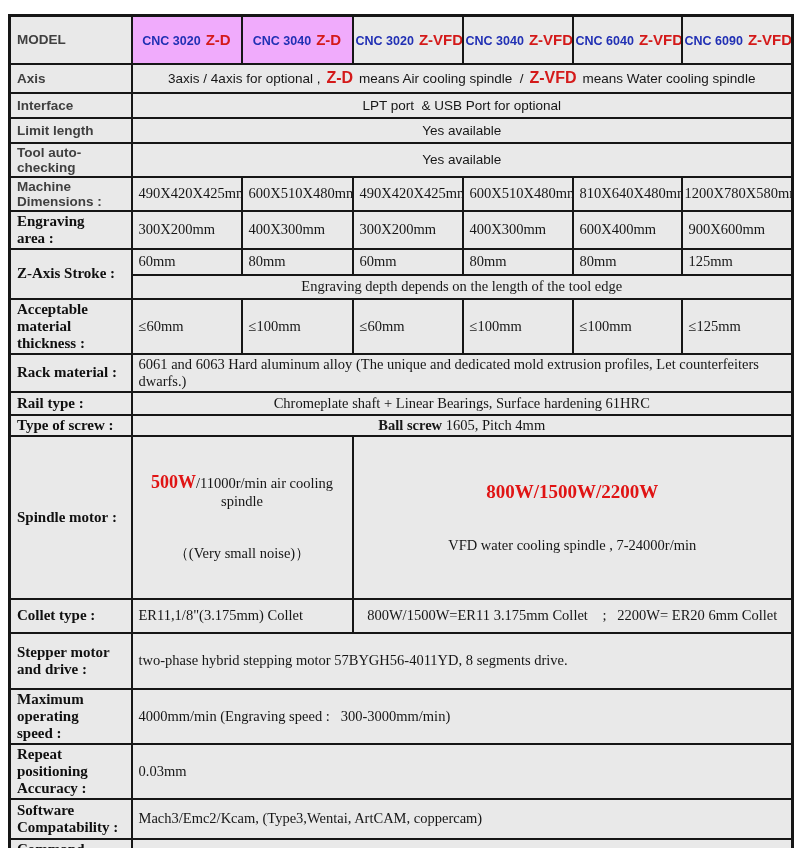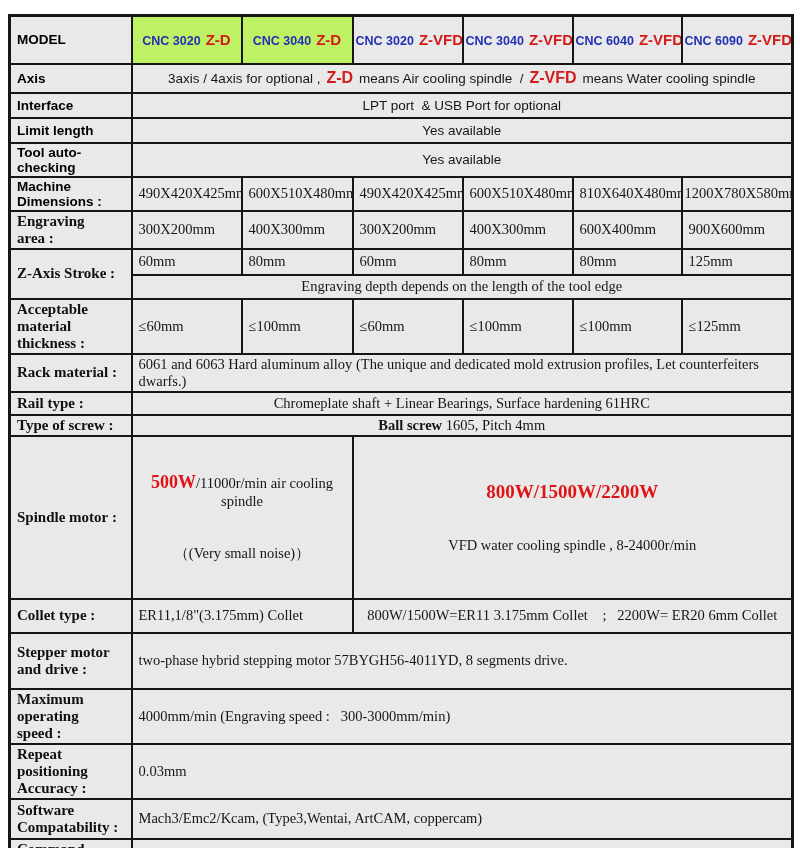--- a/index.html
+++ b/index.html
@@ -18,29 +18,29 @@
   }
   
   tr.r-model{height:48px} tr.r-axis{height:29px} tr.r-interface{height:25px}
   tr.r-limit{height:25px} tr.r-tool{height:25px} tr.r-dims{height:22px}
   tr.r-area{height:27px} tr.r-zval{height:26px} tr.r-znote{height:24px}
   tr.r-thick{height:49px} tr.r-rack{height:26px} tr.r-rail{height:23px}
   tr.r-screw{height:21px} tr.r-spindle{height:44px} tr.r-collet{height:34px}
   tr.r-stepper{height:56px} tr.r-speed{height:42px} tr.r-repeat{height:42px}
   tr.r-software{height:40px} tr.r-command{height:25px}
   
-  .lbl-sans{font-family:"Liberation Sans",sans-serif;font-weight:bold;font-size:13.5px;color:#000000;}
+  .lbl-sans{font-family:"Liberation Sans",sans-serif;font-weight:bold;font-size:13.5px;color:#404040;}
   .lbl-serif{font-family:"Liberation Serif",serif;font-weight:bold;font-size:15px;color:#101010;}
   
   .val{font-family:"Liberation Serif",serif;font-size:14.5px;white-space:pre-wrap;}
   .val-sans{font-family:"Liberation Sans",sans-serif;font-size:13.5px;white-space:pre-wrap;}
   .center{text-align:center;}
   
   .model-cell{text-align:center;white-space:nowrap;padding:1px 2px;}
-  .model-cell.hl{background:#bef264;}
+  .model-cell.hl{background:#f0abfc;}
   .m-name{color:#2130b4;font-weight:bold;font-size:12.5px;font-family:"Liberation Sans",sans-serif;}
   .m-suffix{color:#d41a1a;font-weight:bold;font-size:15px;font-family:"Liberation Sans",sans-serif;margin-left:5px;}
   .axis-red{color:#d41a1a;font-weight:bold;font-size:16px;margin:0 6px;}
   .power-red{color:#e01414;font-weight:bold;font-family:"Liberation Serif",serif;font-size:18px;}
   .power-big{font-size:19px;}
   .note-line{font-size:14.5px;}
 </style>
 </head>
 <body>
 
@@ -145,21 +145,21 @@
   </tr>
 
   <tr class="r-spindle">
     <td class="lbl-serif">Spindle motor&nbsp;:</td>
     <td colspan="2" class="val center">
       <div class="note-line"><span class="power-red">500W</span><span>/11000r/min air cooling spindle</span></div>
       <div class="note-line">（(Very small noise)）</div>
     </td>
     <td colspan="4" class="val center">
       <div><span class="power-red power-big">800W/1500W/2200W</span></div>
-      <div class="note-line">VFD water cooling spindle , 8-24000r/min</div>
+      <div class="note-line">VFD water cooling spindle , 7-24000r/min</div>
     </td>
   </tr>
 
   <tr class="r-collet">
     <td class="lbl-serif">Collet type&nbsp;:</td>
     <td colspan="2" class="val">ER11,1/8"(3.175mm) Collet</td>
     <td colspan="4" class="val center">800W/1500W=ER11 3.175mm Collet    ;   2200W= ER20 6mm Collet</td>
   </tr>
 
   <tr class="r-stepper">

